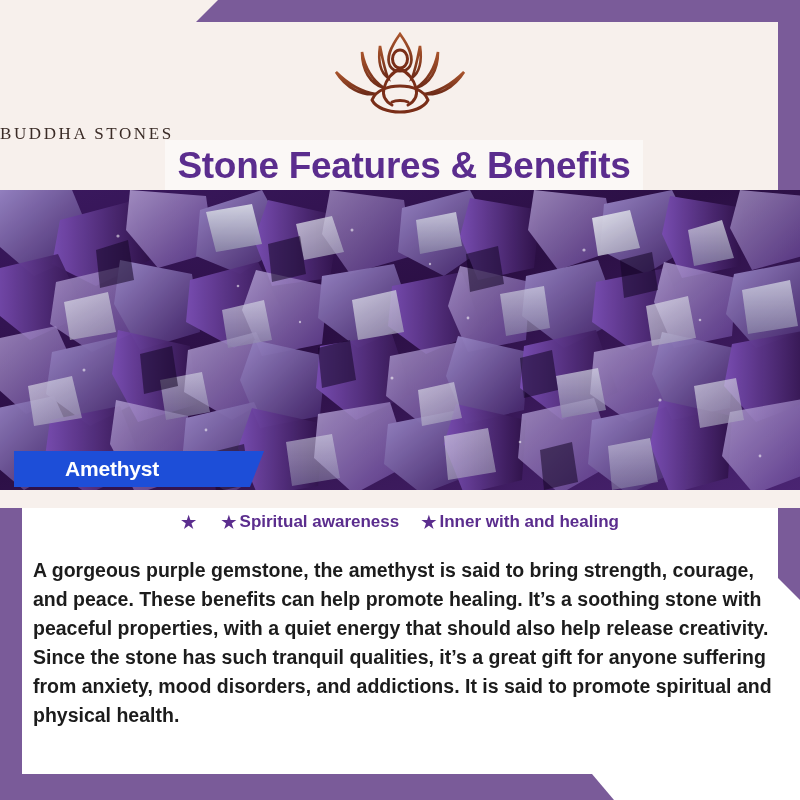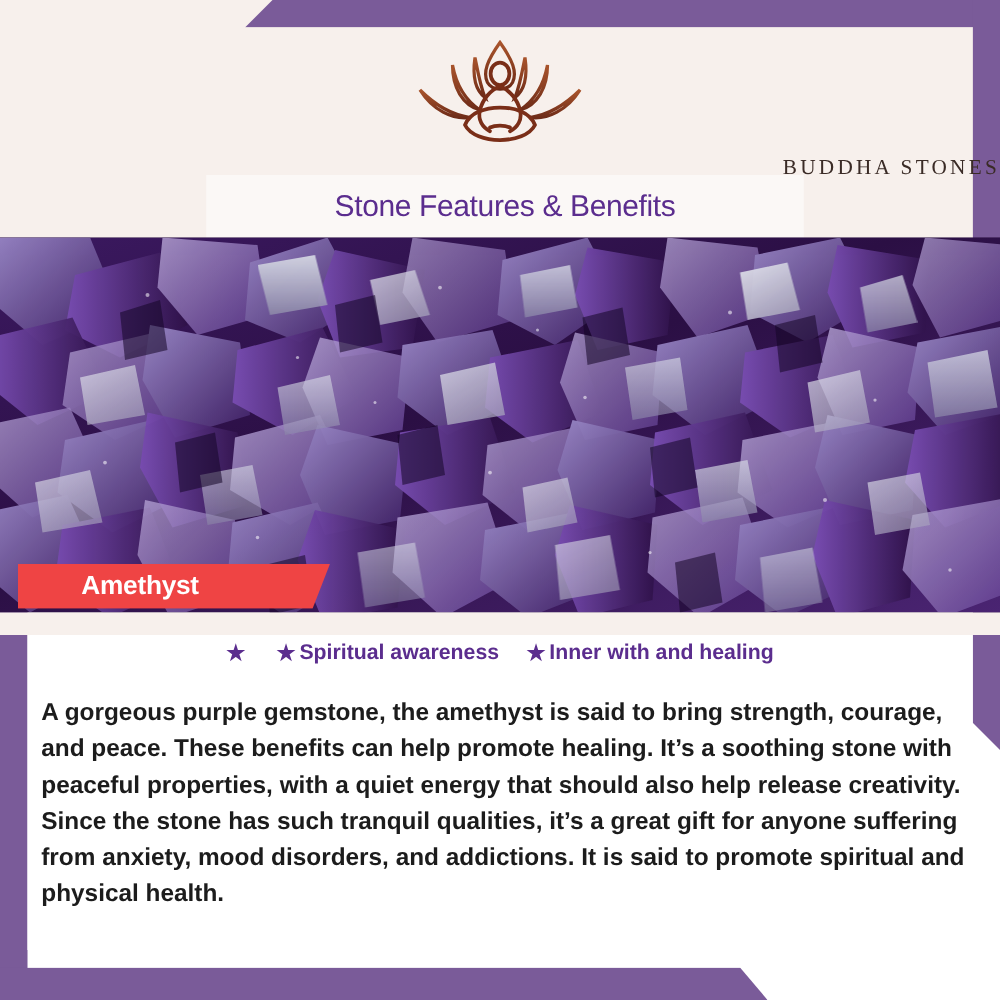--- a/index.html
+++ b/index.html
@@ -58,21 +58,21 @@
     width: 800px; height: 26px;
     background: #f7f0ec;
     z-index: -1;
   }
 
   
   .logo-wrap {
     position: absolute;
     left: 0; top: 26px;
     width: 800px;
-    text-align: right;
+    text-align: left;
   }
   .logo-mark {
     display: block;
     margin: 0 auto;
     width: 160px;
     height: 96px;
   }
   .logo-word {
     display: block;
     margin-top: 2px;
@@ -87,43 +87,43 @@
   .title-bar {
     position: absolute;
     left: 165px; top: 140px;
     width: 478px; height: 52px;
     background: #fbf8f6;
     display: flex;
     align-items: center;
     justify-content: center;
   }
   .title-text {
-    font-size: 24px;
-    font-weight: 400;
+    font-size: 37px;
+    font-weight: 700;
     color: #5b2d8e;
     letter-spacing: -0.3px;
     white-space: nowrap;
   }
 
   
   .photo {
     position: absolute;
     left: 0; top: 190px;
     width: 800px; height: 300px;
     overflow: hidden;
     background: #2a1140;
   }
   .photo svg { display: block; width: 800px; height: 300px; }
 
   
   .stone-label {
     position: absolute;
     left: 14px; top: 451px;
     width: 250px; height: 36px;
-    background: #ef4444;
+    background: #1d4ed8;
     clip-path: polygon(0 0, 250px 0, 236px 36px, 0 36px);
     display: flex;
     align-items: center;
     z-index: 5;
   }
   .stone-label span {
     margin-left: 51px;
     color: #ffffff;
     font-size: 21px;
     font-weight: 700;

